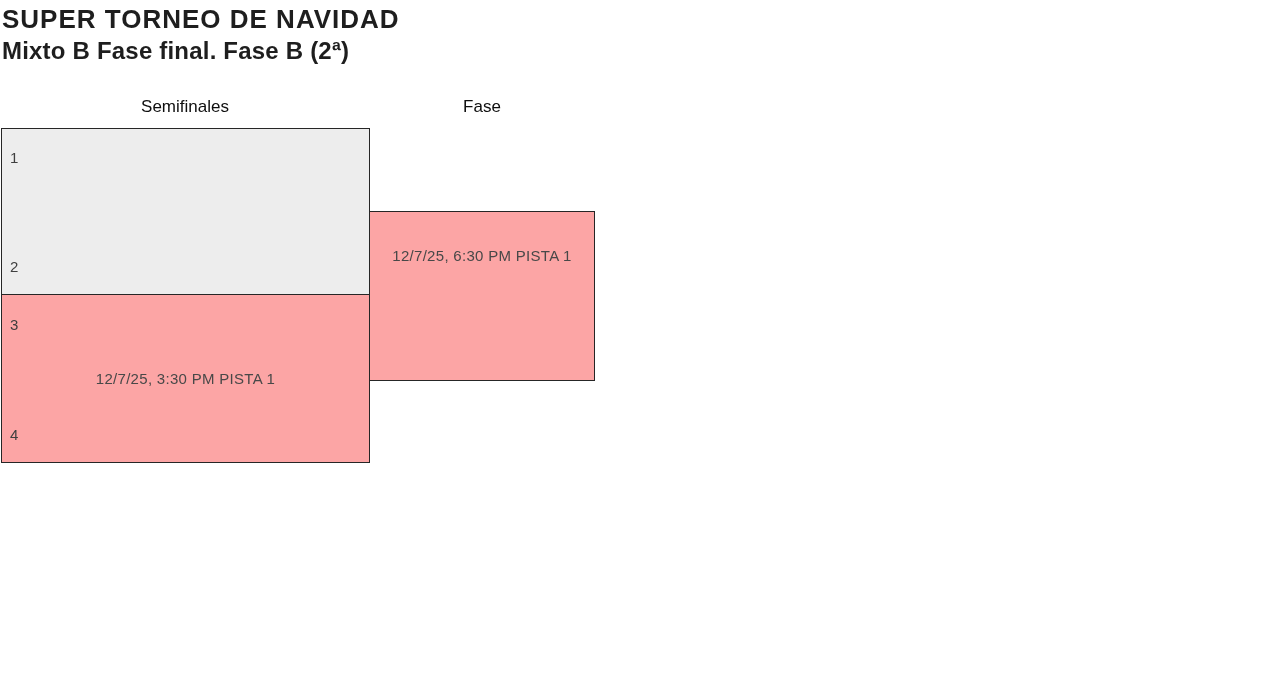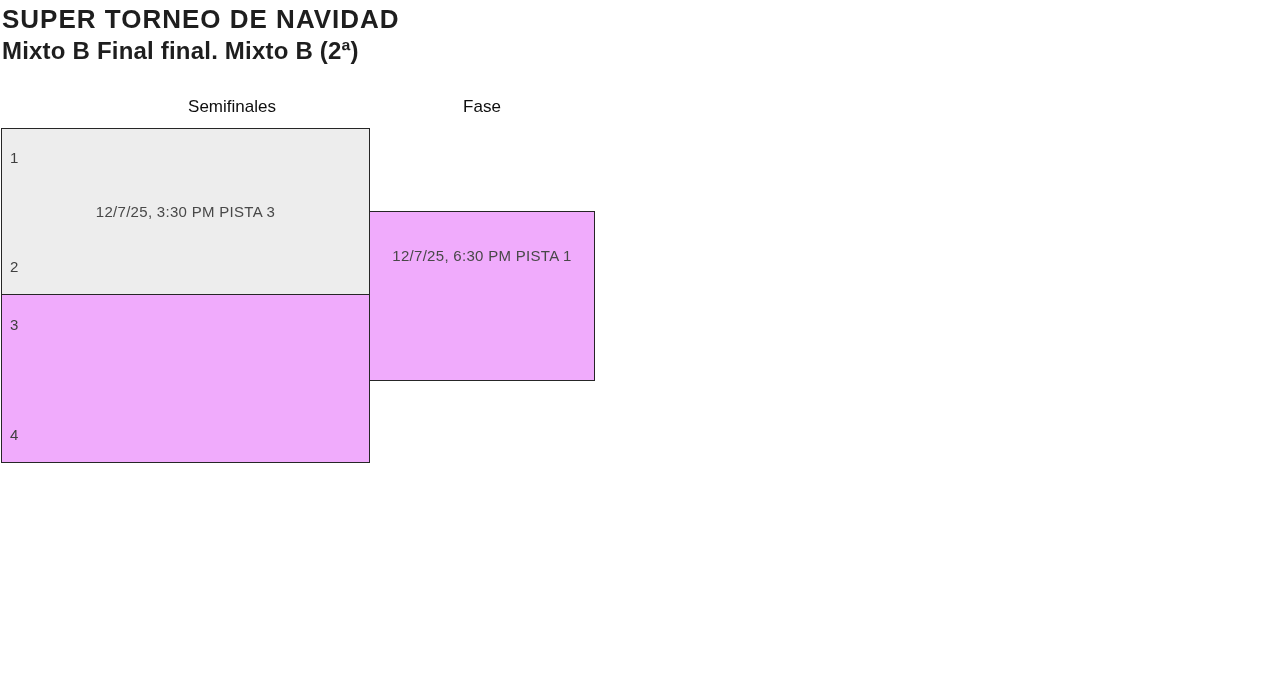--- a/index.html
+++ b/index.html
@@ -49,29 +49,29 @@
   
   .round-label {
     position: absolute;
     top: 97px;
     font-size: 17px;
     font-weight: 500;
     color: #0e0e0e;
     text-align: center;
     line-height: 20px;
   }
-  .round-label.semis { left: 1px;   width: 368px; padding-left: 47px; }
+  .round-label.semis { left: 1px;   width: 368px; }
   .round-label.final { left: 369px; width: 226px; }
 
   
   .match {
     position: absolute;
     box-sizing: border-box;
     border: 1px solid #262626;
-    background: #f0abfc;
+    background: #fca5a5;
   }
   .match.sf1 { left: 1px;   top: 128px; width: 369px; height: 167px; background: #ededed; }
   .match.sf2 { left: 1px;   top: 294px; width: 369px; height: 169px; }
   .match.fin { left: 369px; top: 211px; width: 226px; height: 170px; }
 
   .seed {
     position: absolute;
     left: 8px;
     font-size: 15px;
     line-height: 16px;
@@ -99,36 +99,36 @@
   .schedule.final-pos {
     top: 36px;
   }
 </style>
 </head>
 <body>
 
 <div class="page">
 
   <div class="title">SUPER TORNEO DE NAVIDAD</div>
-  <div class="subtitle">Mixto B Final final. Mixto B (2ª)</div>
+  <div class="subtitle">Mixto B Fase final. Fase B (2ª)</div>
 
 
   <div>
 
     <div class="round-label semis">Semifinales</div>
     <div class="round-label final">Fase</div>
 
     <div class="match sf1">
       <div class="seed top">1</div>
-      <div class="schedule centered">12/7/25, 3:30 PM PISTA 3</div>
       <div class="seed bottom">2</div>
     </div>
 
     <div class="match sf2">
       <div class="seed top">3</div>
+      <div class="schedule centered">12/7/25, 3:30 PM PISTA 1</div>
       <div class="seed bottom">4</div>
     </div>
 
     <div class="match fin">
       <div class="schedule final-pos">12/7/25, 6:30 PM PISTA 1</div>
     </div>
 
   </div>
 </div>
 

